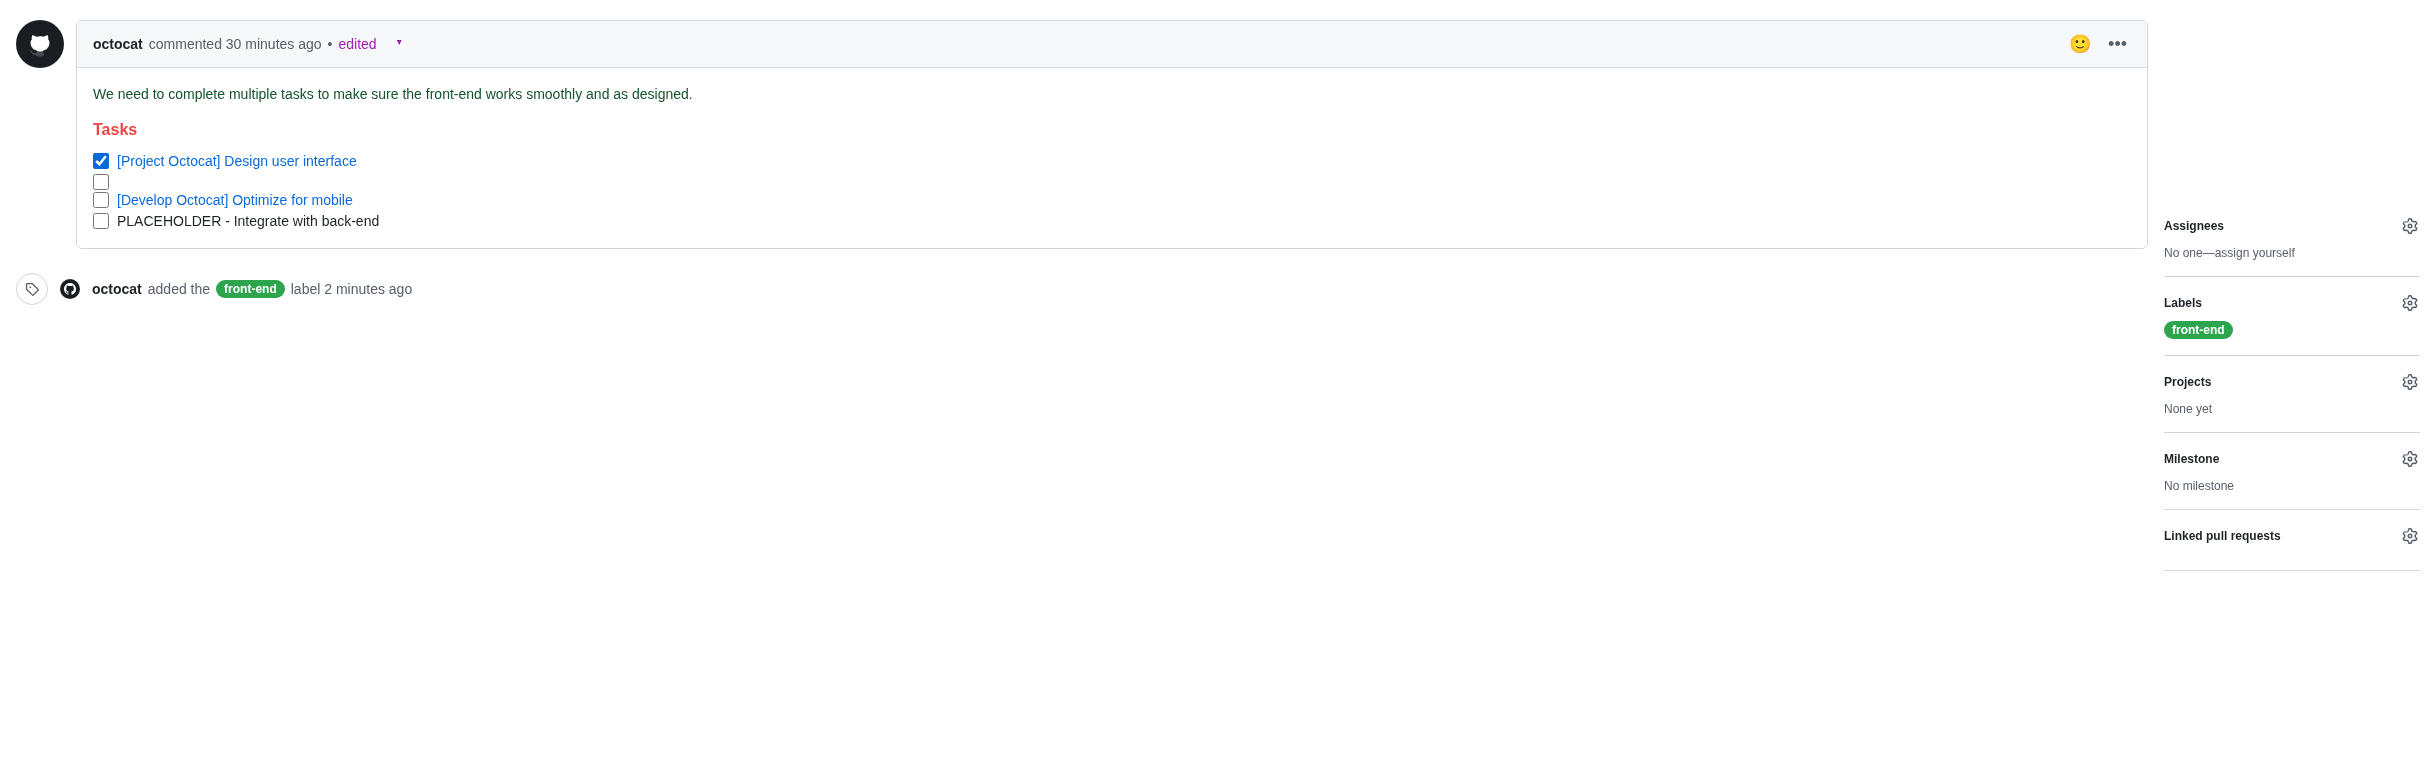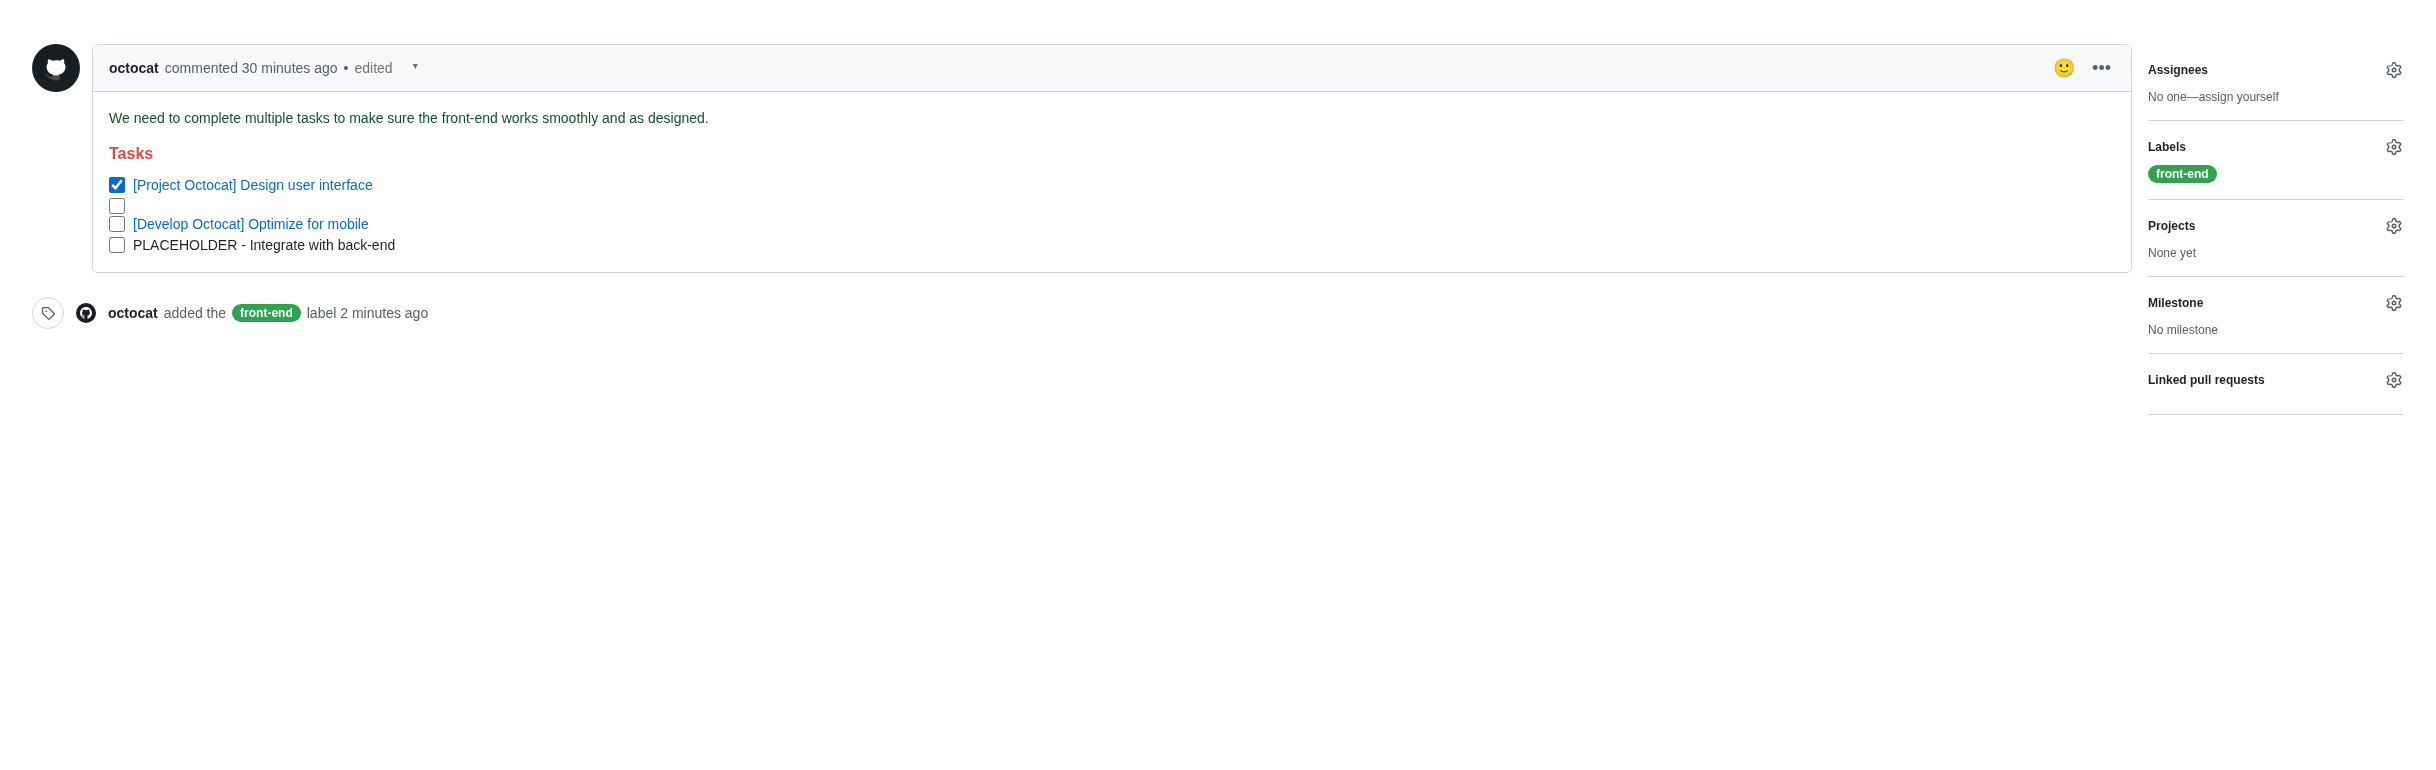--- a/index.html
+++ b/index.html
@@ -7,39 +7,39 @@
       font-family: -apple-system, BlinkMacSystemFont, "Segoe UI", Helvetica, Arial, sans-serif;
       font-size: 14px;
       color: #1f2328;
       background: #ffffff;
       display: flex;
       min-height: 770px;
     }
 
     .main-content {
       flex: 1;
-      padding: 20px 32px;
+      padding: 20px 16px;
       display: flex;
       gap: 16px;
-      margin-top: 24px;
     }
 
     .left-column {
       flex: 1;
       display: flex;
       flex-direction: column;
       gap: 16px;
     }
 
     .right-column {
       width: 256px;
       flex-shrink: 0;
       display: flex;
       flex-direction: column;
       gap: 0;
+      justify-content: center;
     }
 
     
     .comment-wrapper {
       display: flex;
       gap: 12px;
       align-items: flex-start;
     }
 
     .avatar-circle {
@@ -84,21 +84,21 @@
     }
 
     .comment-author {
       font-weight: 600;
       color: #1f2328;
     }
 
     .edited-dropdown {
       display: flex;
       gap: 20px;
-      color: #737373;
+      color: #a21caf;
       cursor: pointer;
       font-size: 14px;
     }
 
     .chevron-down {
       font-size: 10px;
     }
 
     .comment-header-right {
       display: flex;

